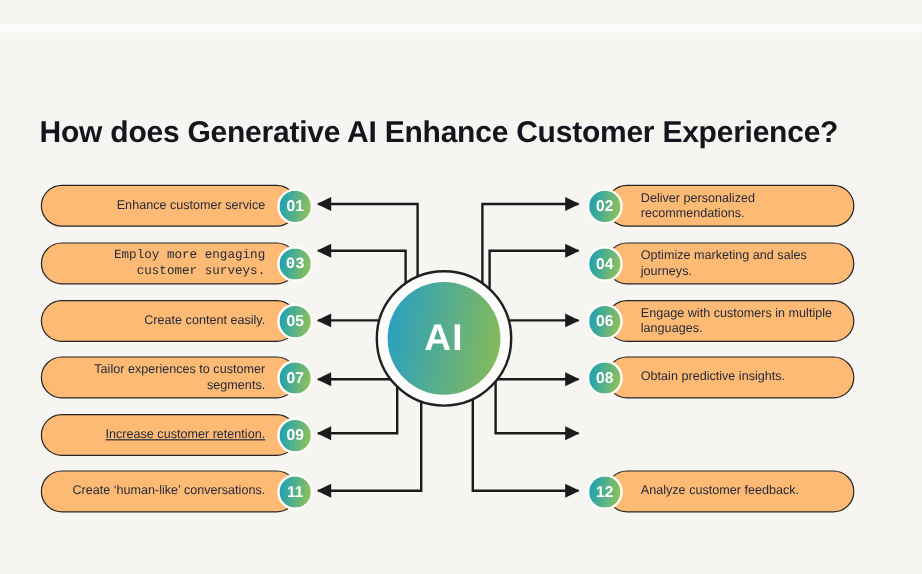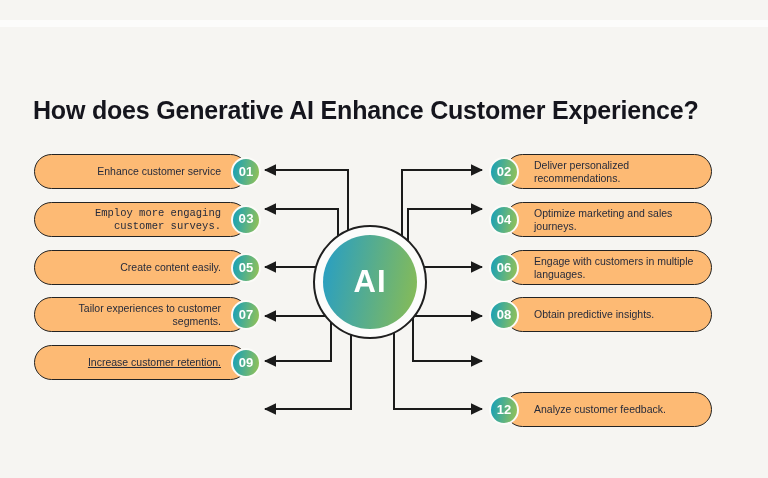--- a/index.html
+++ b/index.html
@@ -108,20 +108,24 @@
     <span class="badge">05</span>
   </div>
   <div class="pill pill-left" style="top:277px;">
     <span>Tailor experiences to customer segments.</span>
     <span class="badge">07</span>
   </div>
   <div class="pill pill-left" style="top:325px;text-decoration:underline;">
     <span>Increase customer retention.</span>
     <span class="badge">09</span>
   </div>
+  <div class="pill pill-left" style="top:372px;">
+    <span>Create ‘human-like’ conversations.</span>
+    <span class="badge">11</span>
+  </div>
 
   <div class="pill pill-right" style="top:134px;">
     <span class="badge">02</span>
     <span>Deliver personalized recommendations.</span>
   </div>
   <div class="pill pill-right" style="top:182px;">
     <span class="badge">04</span>
     <span>Optimize marketing and sales journeys.</span>
   </div>
   <div class="pill pill-right" style="top:230px;">

